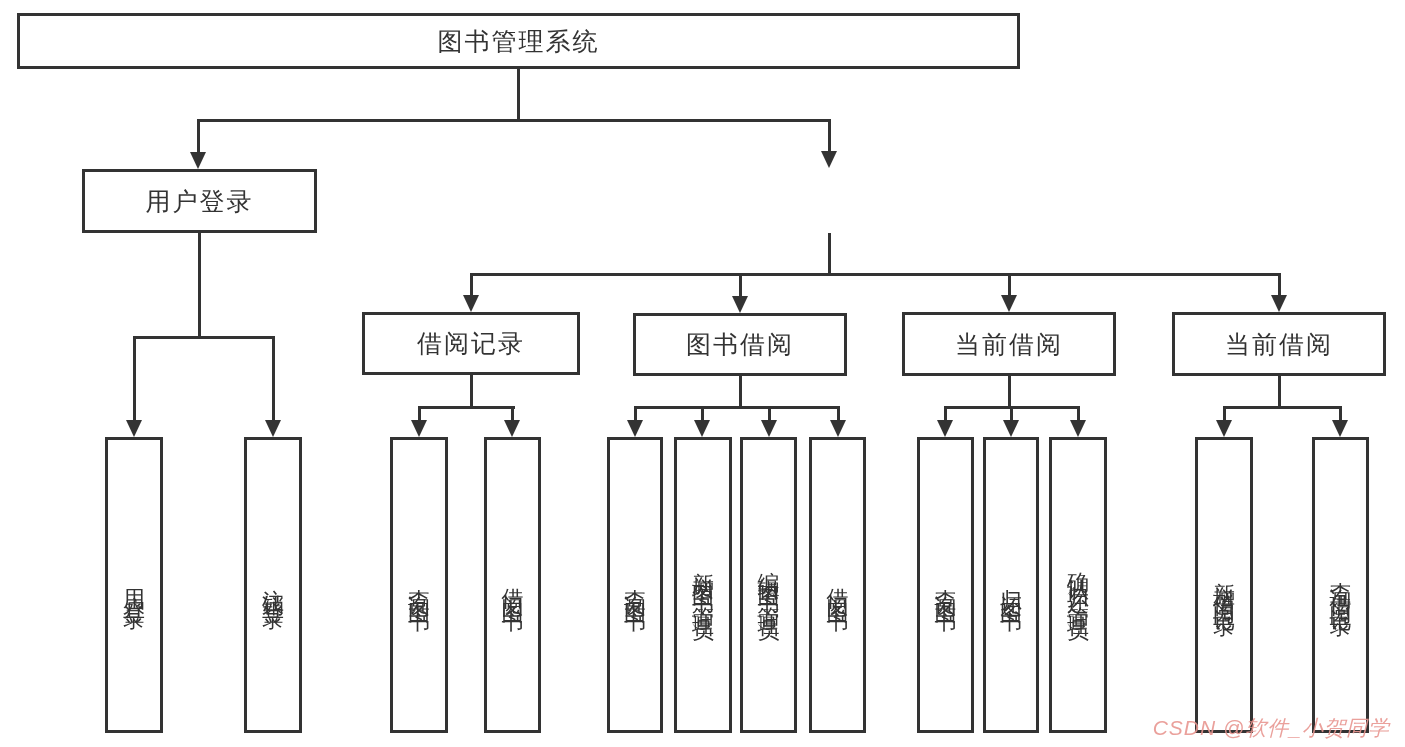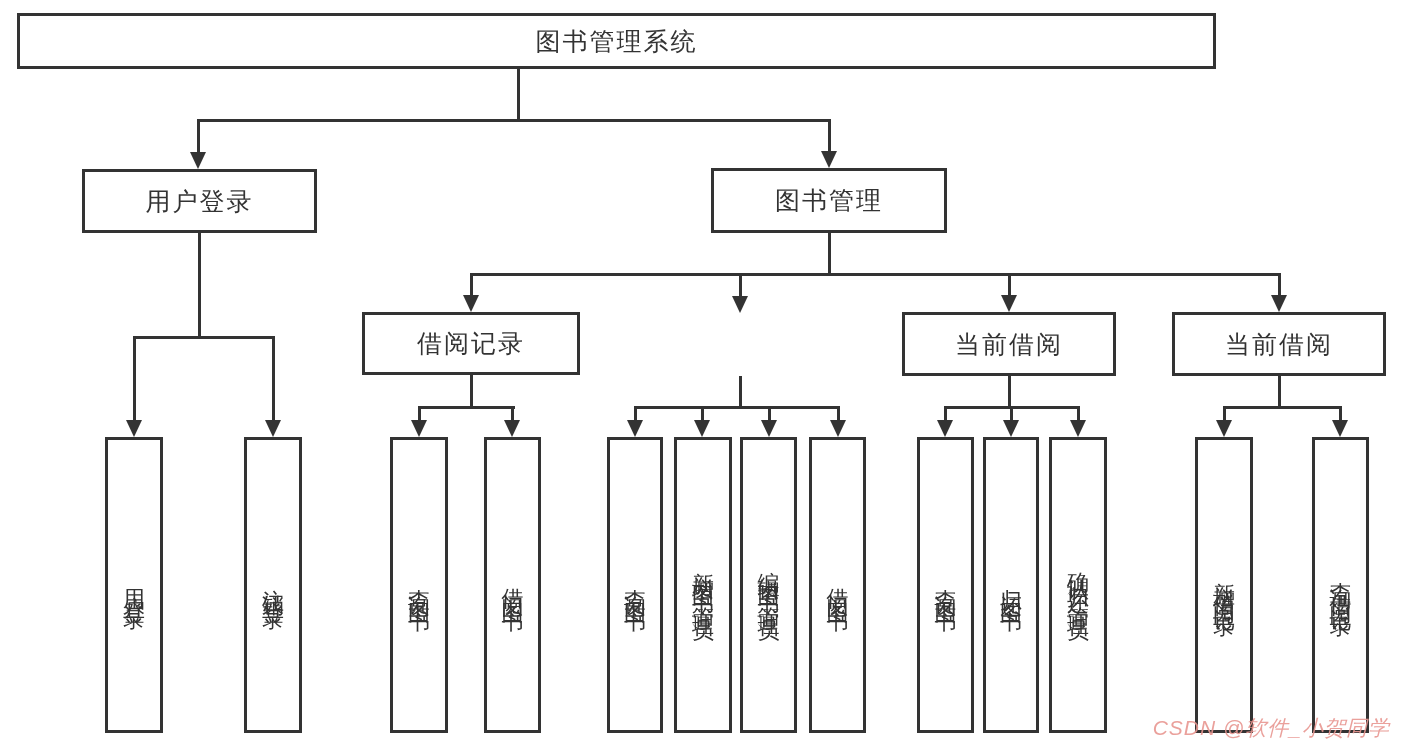--- a/index.html
+++ b/index.html
@@ -67,36 +67,33 @@
     letter-spacing: 1px;
     white-space: nowrap;
     z-index: 5;
   }
 </style>
 </head>
 <body>
 
 <div id="stage">
 
-  <div class="box" style="left:17px; top:13px; width:1199px; height:56px;">
+  <div class="box" style="left:17px; top:13px; width:1003px; height:56px;">
     <span class="lbl">图书管理系统</span>
   </div>
 
   <div class="vline" style="left:517px; top:69px; height:50px;"></div>
   <div class="hline" style="left:197px; top:119px; width:634px;"></div>
   <div class="vline" style="left:197px; top:119px; height:34px;"></div>
   <div class="arrow" style="left:190px; top:152px;"></div>
   <div class="vline" style="left:828px; top:119px; height:34px;"></div>
   <div class="arrow" style="left:821px; top:151px;"></div>
 
   <div class="box" style="left:82px; top:169px; width:235px; height:64px;">
     <span class="lbl">用户登录</span>
-  </div>
-  <div class="box" style="left:711px; top:168px; width:236px; height:65px;">
-    <span class="lbl">图书管理</span>
   </div>
 
   <div class="vline" style="left:198px; top:233px; height:103px;"></div>
   <div class="hline" style="left:133px; top:336px; width:142px;"></div>
   <div class="vline" style="left:133px; top:336px; height:85px;"></div>
   <div class="arrow" style="left:126px; top:420px;"></div>
   <div class="vline" style="left:272px; top:336px; height:85px;"></div>
   <div class="arrow" style="left:265px; top:420px;"></div>
 
   <div class="vline" style="left:828px; top:233px; height:40px;"></div>
@@ -106,20 +103,23 @@
   <div class="vline" style="left:739px; top:273px; height:23px;"></div>
   <div class="arrow" style="left:732px; top:296px;"></div>
   <div class="vline" style="left:1008px; top:273px; height:23px;"></div>
   <div class="arrow" style="left:1001px; top:295px;"></div>
   <div class="vline" style="left:1278px; top:273px; height:23px;"></div>
   <div class="arrow" style="left:1271px; top:295px;"></div>
 
   <div class="box" style="left:362px; top:312px; width:218px; height:63px;">
     <span class="lbl">借阅记录</span>
   </div>
+  <div class="box" style="left:633px; top:313px; width:214px; height:63px;">
+    <span class="lbl">图书借阅</span>
+  </div>
   <div class="box" style="left:902px; top:312px; width:214px; height:64px;">
     <span class="lbl">当前借阅</span>
   </div>
   <div class="box" style="left:1172px; top:312px; width:214px; height:64px;">
     <span class="lbl">当前借阅</span>
   </div>
 
   <div class="vline" style="left:470px; top:375px; height:31px;"></div>
   <div class="hline" style="left:418px; top:406px; width:97px;"></div>
   <div class="vline" style="left:418px; top:406px; height:15px;"></div>

